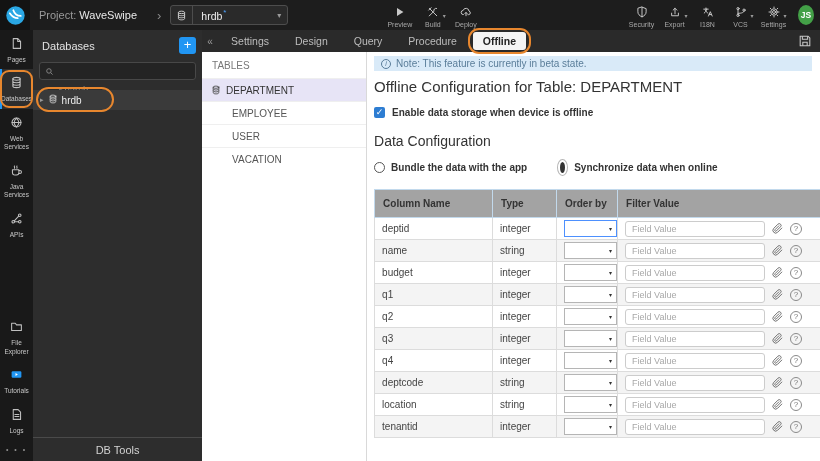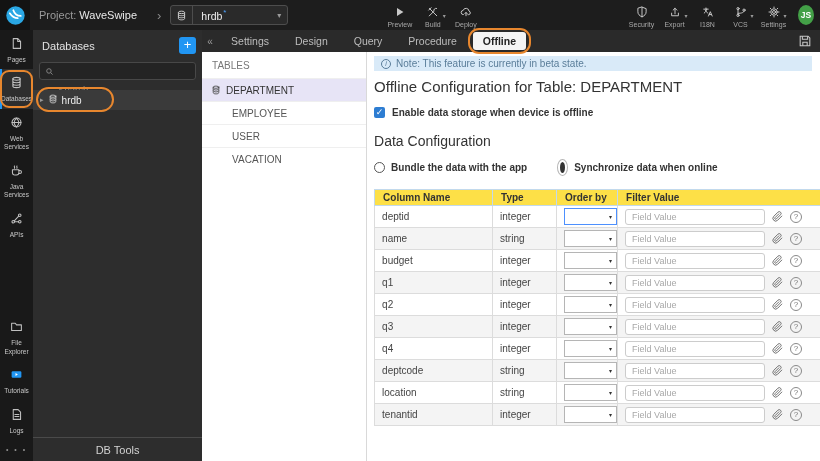--- a/index.html
+++ b/index.html
@@ -90,21 +90,21 @@
   .chk-row .lbl, .radio-opt .lbl { font-size:10px; font-weight:bold; color:#333; }
   .checkbox { width:11px; height:11px; background:#2d7dd2; border-radius:2px; color:#fff; font-size:9px; line-height:11px; text-align:center; }
   .section-title { font-size:14px; font-weight:normal; color:#333; margin:2px 0 10px; }
   .radio-row { display:flex; gap:30px; margin-bottom:13px; }
   .radio-opt { display:flex; align-items:center; gap:6px; cursor:pointer; }
   .radio { width:11px; height:11px; border:1px solid #555; border-radius:50%; position:relative; flex:0 0 11px; }
   .radio.sel::after { content:""; position:absolute; inset:2px; background:#333; border-radius:50%; }
 
   
   table.cfg { border-collapse:collapse; width:482px; table-layout:fixed; }
-  .cfg th { background:#fde047; border:1px solid #c2d9ec; font-size:10px; font-weight:bold; color:#333; text-align:left; padding:2px 8px; }
+  .cfg th { background:#a3a3a3; border:1px solid #c2d9ec; font-size:10px; font-weight:bold; color:#333; text-align:left; padding:8px 8px; }
   .cfg td { border:1px solid #dcdcdc; font-size:10px; color:#444; padding:2px 7px; height:21px; }
   .cfg tr:nth-child(even) td { background:#f4f4f4; }
   .sel { width:53px; height:17px; background:#fff; border:1px solid #b5b5b5; display:inline-flex; align-items:center; justify-content:flex-end; padding-right:4px; cursor:pointer; }
   .sel .sc { font-size:6px; color:#333; }
   .sel.focused { border:1px solid #4d90fe; }
   .filter-cell { display:flex; align-items:center; gap:7px; }
   .fv-input { width:140px; height:16px; border:1px solid #ccc; border-radius:3px; font-size:9px; padding:0 6px; color:#444; outline:none; font-family:"Liberation Sans",sans-serif; }
   .fv-input::placeholder { color:#a8a8a8; }
   .bind-ic { color:#666; display:flex; cursor:pointer; }
   .bind-ic svg { width:11px; height:11px; }

